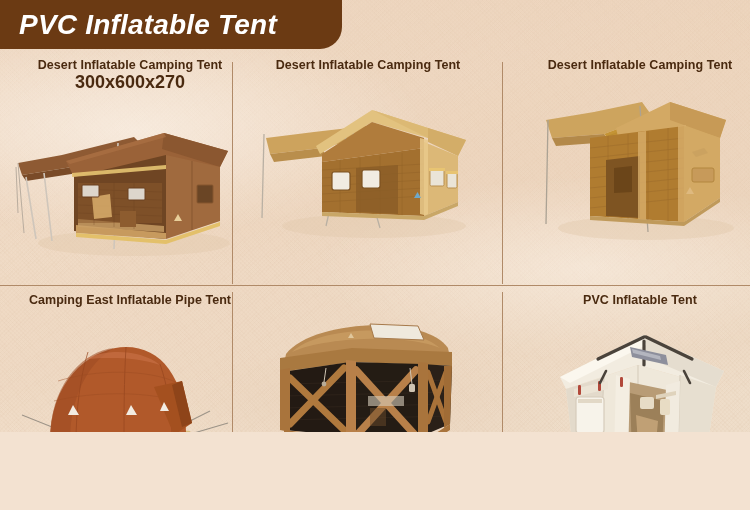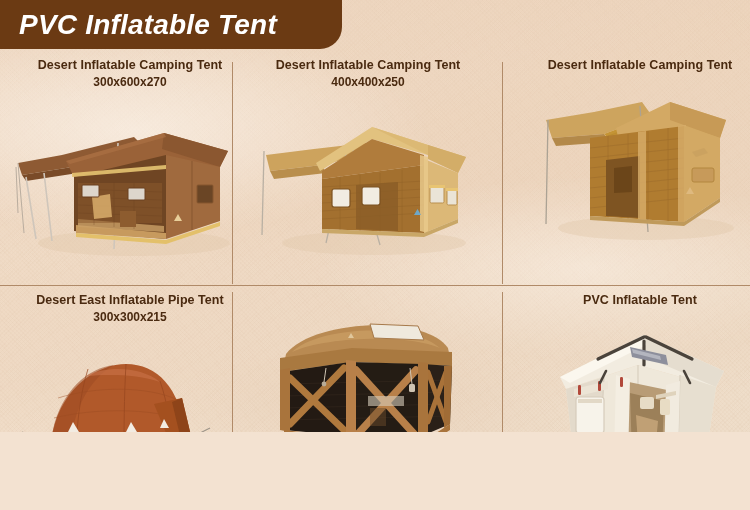--- a/index.html
+++ b/index.html
@@ -78,21 +78,21 @@
   .caption { text-align: center; padding-top: 4px; }
   .cap-name {
     color: #4a2a10;
     font-size: 12.5px;
     font-weight: bold;
     line-height: 15px;
     letter-spacing: .05px;
   }
   .cap-size {
     color: #4a2a10;
-    font-size: 12px;
+    font-size: 18px;
     font-weight: bold;
     line-height: 16px;
     padding-top: 1px;
   }
 
   .photo {
     position: relative;
     width: 100%;
     height: 182px;
     margin-top: 3px;
@@ -188,21 +188,20 @@
 
             <path d="M160 128 l4 -7 l4 7 z" fill="#e8cf9a"></path>
           </g>
         </svg>
       </div>
     </div>
 
     <div class="cell c1">
       <div class="caption">
         <div class="cap-name">Desert Inflatable Camping Tent</div>
-        <div class="cap-size">400x400x250</div>
       </div>
       <div class="photo">
         <svg viewBox="0 0 232 182" preserveAspectRatio="xMidYMid meet">
           <g>
             <ellipse cx="122" cy="150" rx="92" ry="12" fill="#e3c9ae" opacity=".45"></ellipse>
 
             <path d="M14 62 L62 56 L114 50 L118 60 L70 72 L18 78 Z" fill="#cda35d"></path>
             <path d="M18 78 L70 72 L74 80 L22 86 Z" fill="#b98e4c"></path>
             <g stroke="#b9b0a3" stroke-width="1.3">
               <line x1="12" y1="58" x2="10" y2="142"></line>
@@ -308,22 +307,21 @@
             <path d="M166 118 l4 -7 l4 7 z" fill="#deb97f"></path>
 
             <path d="M70 140 L164 146 L200 122 L200 126 L164 150 L70 144 Z" fill="#c09a5b"></path>
           </g>
         </svg>
       </div>
     </div>
 
     <div class="cell c3">
       <div class="caption">
-        <div class="cap-name">Desert East Inflatable Pipe Tent</div>
-        <div class="cap-size">300x300x215</div>
+        <div class="cap-name">Camping East Inflatable Pipe Tent</div>
       </div>
       <div class="photo">
         <svg viewBox="0 0 232 182" preserveAspectRatio="xMidYMid meet">
           <g>
             <ellipse cx="116" cy="146" rx="84" ry="12" fill="#e3c9ae" opacity=".45"></ellipse>
 
             <path d="M30 130 L96 112 L176 120 L186 142 L150 152 L60 148 Z" fill="#d9bd7e"></path>
             <path d="M30 130 L96 112 L100 118 L36 136 Z" fill="#e3cb95"></path>
 
             <g stroke="#9d9488" stroke-width="1.1">

